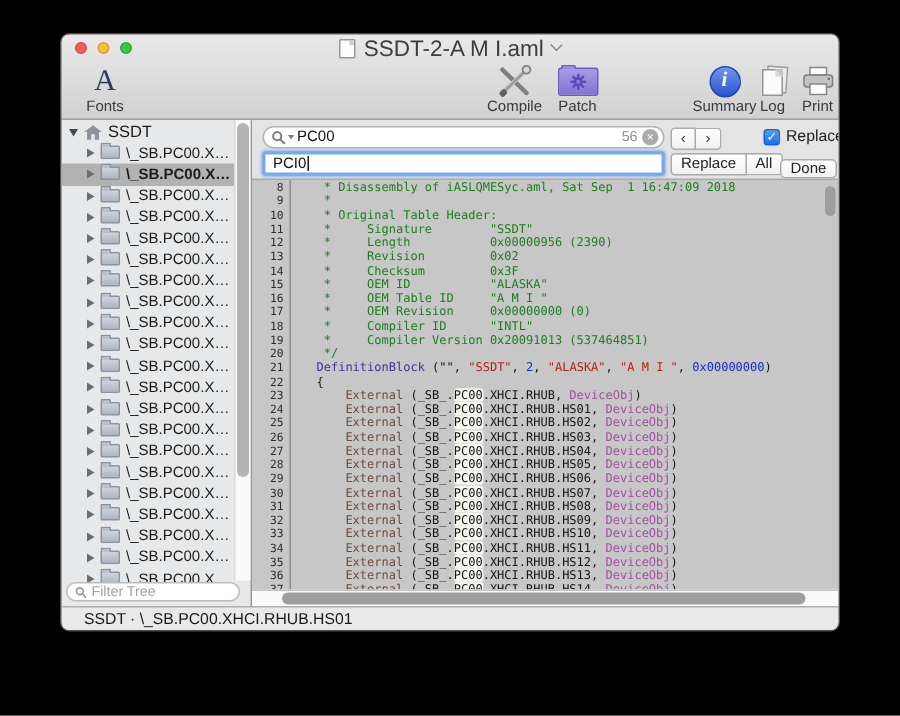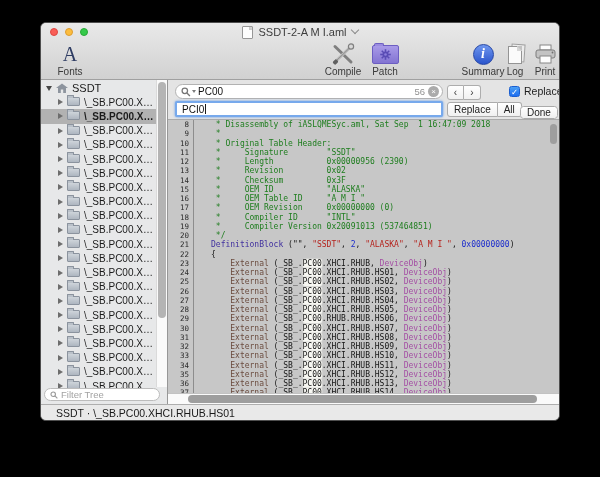--- a/index.html
+++ b/index.html
@@ -6,21 +6,21 @@
   body{width:600px;height:477px;background:#000;position:relative;font-family:"Liberation Sans",sans-serif;overflow:hidden;}
   .window{position:absolute;left:40px;top:22px;width:520px;height:399px;background:#c7c7c7;border-radius:6px;overflow:hidden;box-shadow:0 12px 30px rgba(0,0,0,.65);border:1px solid #4e4e4e;box-sizing:border-box;}
   
   .header{position:absolute;top:0;left:0;right:0;height:56px;background:linear-gradient(#e9e9e9,#d1d1d1);border-bottom:1px solid #a0a0a0;}
   .titlebar{position:relative;height:18px;}
   .lights{position:absolute;left:9px;top:5px;display:flex;gap:7px;}
   .light{width:8px;height:8px;border-radius:50%;box-sizing:border-box;}
   .l-red{background:#f95e57;border:0.5px solid #dd4742;}
   .l-yellow{background:#fcbd3f;border:0.5px solid #dd9c2f;}
   .l-green{background:#35c94a;border:0.5px solid #28a837;}
-  .title-wrap{height:18px;display:flex;align-items:center;justify-content:center;gap:5px;font-size:11px;color:#3d3d3d;}
+  .title-wrap{height:18px;display:flex;align-items:center;justify-content:center;gap:5px;font-size:15px;color:#3d3d3d;}
   .proxy{width:9px;height:11px;background:#fdfdfd;border:1px solid #979797;border-radius:1px;position:relative;}
   .proxy::after{content:"";position:absolute;right:0;top:0;border-style:solid;border-width:0 3px 3px 0;border-color:#c9c9c9 #d1d1d1;}
   .chev{width:5px;height:5px;border-right:1.5px solid #8b8b8b;border-bottom:1.5px solid #8b8b8b;transform:rotate(45deg);margin-top:-4px;}
   .toolbar{position:relative;height:38px;}
   .titem{position:absolute;top:1px;text-align:center;}
   .ticon{height:24px;display:flex;align-items:center;justify-content:center;}
   .tlabel{font-size:10px;color:#3a3a3a;margin-top:0px;}
   .fonts-a{font-family:"Liberation Serif",serif;font-size:20px;color:#2e3c63;line-height:22px;}
   .patch-folder{width:25px;height:17px;background:linear-gradient(#a99bef,#8877d8);background:linear-gradient(#a89ae8,#8374d2);border:1px solid #6c5ec2;border-radius:2px;position:relative;display:flex;align-items:center;justify-content:center;}
   .patch-folder::before{content:"";position:absolute;top:-3px;left:1px;width:8px;height:2px;background:#9b8ce0;border:1px solid #6c5ec2;border-bottom:none;border-radius:2px 2px 0 0;}
@@ -357,21 +357,21 @@
             <div class="cl"><span class="ln">19</span><span class="ct"><span class="s-cm"> *     Compiler Version 0x20091013 (537464851)</span></span></div>
             <div class="cl"><span class="ln">20</span><span class="ct"><span class="s-cm"> */</span></span></div>
             <div class="cl"><span class="ln">21</span><span class="ct"><span class="s-kw">DefinitionBlock</span><span class="s-pl"> ("", </span><span class="s-st">"SSDT"</span><span class="s-pl">, </span><span class="s-nu">2</span><span class="s-pl">, </span><span class="s-st">"ALASKA"</span><span class="s-pl">, </span><span class="s-st">"A M I "</span><span class="s-pl">, </span><span class="s-nu">0x00000000</span><span class="s-pl">)</span></span></div>
             <div class="cl"><span class="ln">22</span><span class="ct"><span class="s-pl">{</span></span></div>
             <div class="cl"><span class="ln">23</span><span class="ct"><span class="s-pl">    </span><span class="s-ext">External</span><span class="s-pl"> (_SB_.</span><span class="s-hl">PC00</span><span class="s-pl">.XHCI.RHUB, </span><span class="s-pre">DeviceObj</span><span class="s-pl">)</span></span></div>
             <div class="cl"><span class="ln">24</span><span class="ct"><span class="s-pl">    </span><span class="s-ext">External</span><span class="s-pl"> (_SB_.</span><span class="s-hl">PC00</span><span class="s-pl">.XHCI.RHUB.HS01, </span><span class="s-pre">DeviceObj</span><span class="s-pl">)</span></span></div>
             <div class="cl"><span class="ln">25</span><span class="ct"><span class="s-pl">    </span><span class="s-ext">External</span><span class="s-pl"> (_SB_.</span><span class="s-hl">PC00</span><span class="s-pl">.XHCI.RHUB.HS02, </span><span class="s-pre">DeviceObj</span><span class="s-pl">)</span></span></div>
             <div class="cl"><span class="ln">26</span><span class="ct"><span class="s-pl">    </span><span class="s-ext">External</span><span class="s-pl"> (_SB_.</span><span class="s-hl">PC00</span><span class="s-pl">.XHCI.RHUB.HS03, </span><span class="s-pre">DeviceObj</span><span class="s-pl">)</span></span></div>
             <div class="cl"><span class="ln">27</span><span class="ct"><span class="s-pl">    </span><span class="s-ext">External</span><span class="s-pl"> (_SB_.</span><span class="s-hl">PC00</span><span class="s-pl">.XHCI.RHUB.HS04, </span><span class="s-pre">DeviceObj</span><span class="s-pl">)</span></span></div>
             <div class="cl"><span class="ln">28</span><span class="ct"><span class="s-pl">    </span><span class="s-ext">External</span><span class="s-pl"> (_SB_.</span><span class="s-hl">PC00</span><span class="s-pl">.XHCI.RHUB.HS05, </span><span class="s-pre">DeviceObj</span><span class="s-pl">)</span></span></div>
-            <div class="cl"><span class="ln">29</span><span class="ct"><span class="s-pl">    </span><span class="s-ext">External</span><span class="s-pl"> (_SB_.</span><span class="s-hl">PC00</span><span class="s-pl">.RHUB.RHUB.HS06, </span><span class="s-pre">DeviceObj</span><span class="s-pl">)</span></span></div>
+            <div class="cl"><span class="ln">29</span><span class="ct"><span class="s-pl">    </span><span class="s-ext">External</span><span class="s-pl"> (_SB_.</span><span class="s-hl">PC00</span><span class="s-pl">.XHCI.RHUB.HS06, </span><span class="s-pre">DeviceObj</span><span class="s-pl">)</span></span></div>
             <div class="cl"><span class="ln">30</span><span class="ct"><span class="s-pl">    </span><span class="s-ext">External</span><span class="s-pl"> (_SB_.</span><span class="s-hl">PC00</span><span class="s-pl">.XHCI.RHUB.HS07, </span><span class="s-pre">DeviceObj</span><span class="s-pl">)</span></span></div>
             <div class="cl"><span class="ln">31</span><span class="ct"><span class="s-pl">    </span><span class="s-ext">External</span><span class="s-pl"> (_SB_.</span><span class="s-hl">PC00</span><span class="s-pl">.XHCI.RHUB.HS08, </span><span class="s-pre">DeviceObj</span><span class="s-pl">)</span></span></div>
             <div class="cl"><span class="ln">32</span><span class="ct"><span class="s-pl">    </span><span class="s-ext">External</span><span class="s-pl"> (_SB_.</span><span class="s-hl">PC00</span><span class="s-pl">.XHCI.RHUB.HS09, </span><span class="s-pre">DeviceObj</span><span class="s-pl">)</span></span></div>
             <div class="cl"><span class="ln">33</span><span class="ct"><span class="s-pl">    </span><span class="s-ext">External</span><span class="s-pl"> (_SB_.</span><span class="s-hl">PC00</span><span class="s-pl">.XHCI.RHUB.HS10, </span><span class="s-pre">DeviceObj</span><span class="s-pl">)</span></span></div>
             <div class="cl"><span class="ln">34</span><span class="ct"><span class="s-pl">    </span><span class="s-ext">External</span><span class="s-pl"> (_SB_.</span><span class="s-hl">PC00</span><span class="s-pl">.XHCI.RHUB.HS11, </span><span class="s-pre">DeviceObj</span><span class="s-pl">)</span></span></div>
             <div class="cl"><span class="ln">35</span><span class="ct"><span class="s-pl">    </span><span class="s-ext">External</span><span class="s-pl"> (_SB_.</span><span class="s-hl">PC00</span><span class="s-pl">.XHCI.RHUB.HS12, </span><span class="s-pre">DeviceObj</span><span class="s-pl">)</span></span></div>
             <div class="cl"><span class="ln">36</span><span class="ct"><span class="s-pl">    </span><span class="s-ext">External</span><span class="s-pl"> (_SB_.</span><span class="s-hl">PC00</span><span class="s-pl">.XHCI.RHUB.HS13, </span><span class="s-pre">DeviceObj</span><span class="s-pl">)</span></span></div>
             <div class="cl"><span class="ln">37</span><span class="ct"><span class="s-pl">    </span><span class="s-ext">External</span><span class="s-pl"> (_SB_.</span><span class="s-hl">PC00</span><span class="s-pl">.XHCI.RHUB.HS14, </span><span class="s-pre">DeviceObj</span><span class="s-pl">)</span></span></div>
             <div class="cl"><span class="ln">38</span><span class="ct"></span></div>
           </div>

